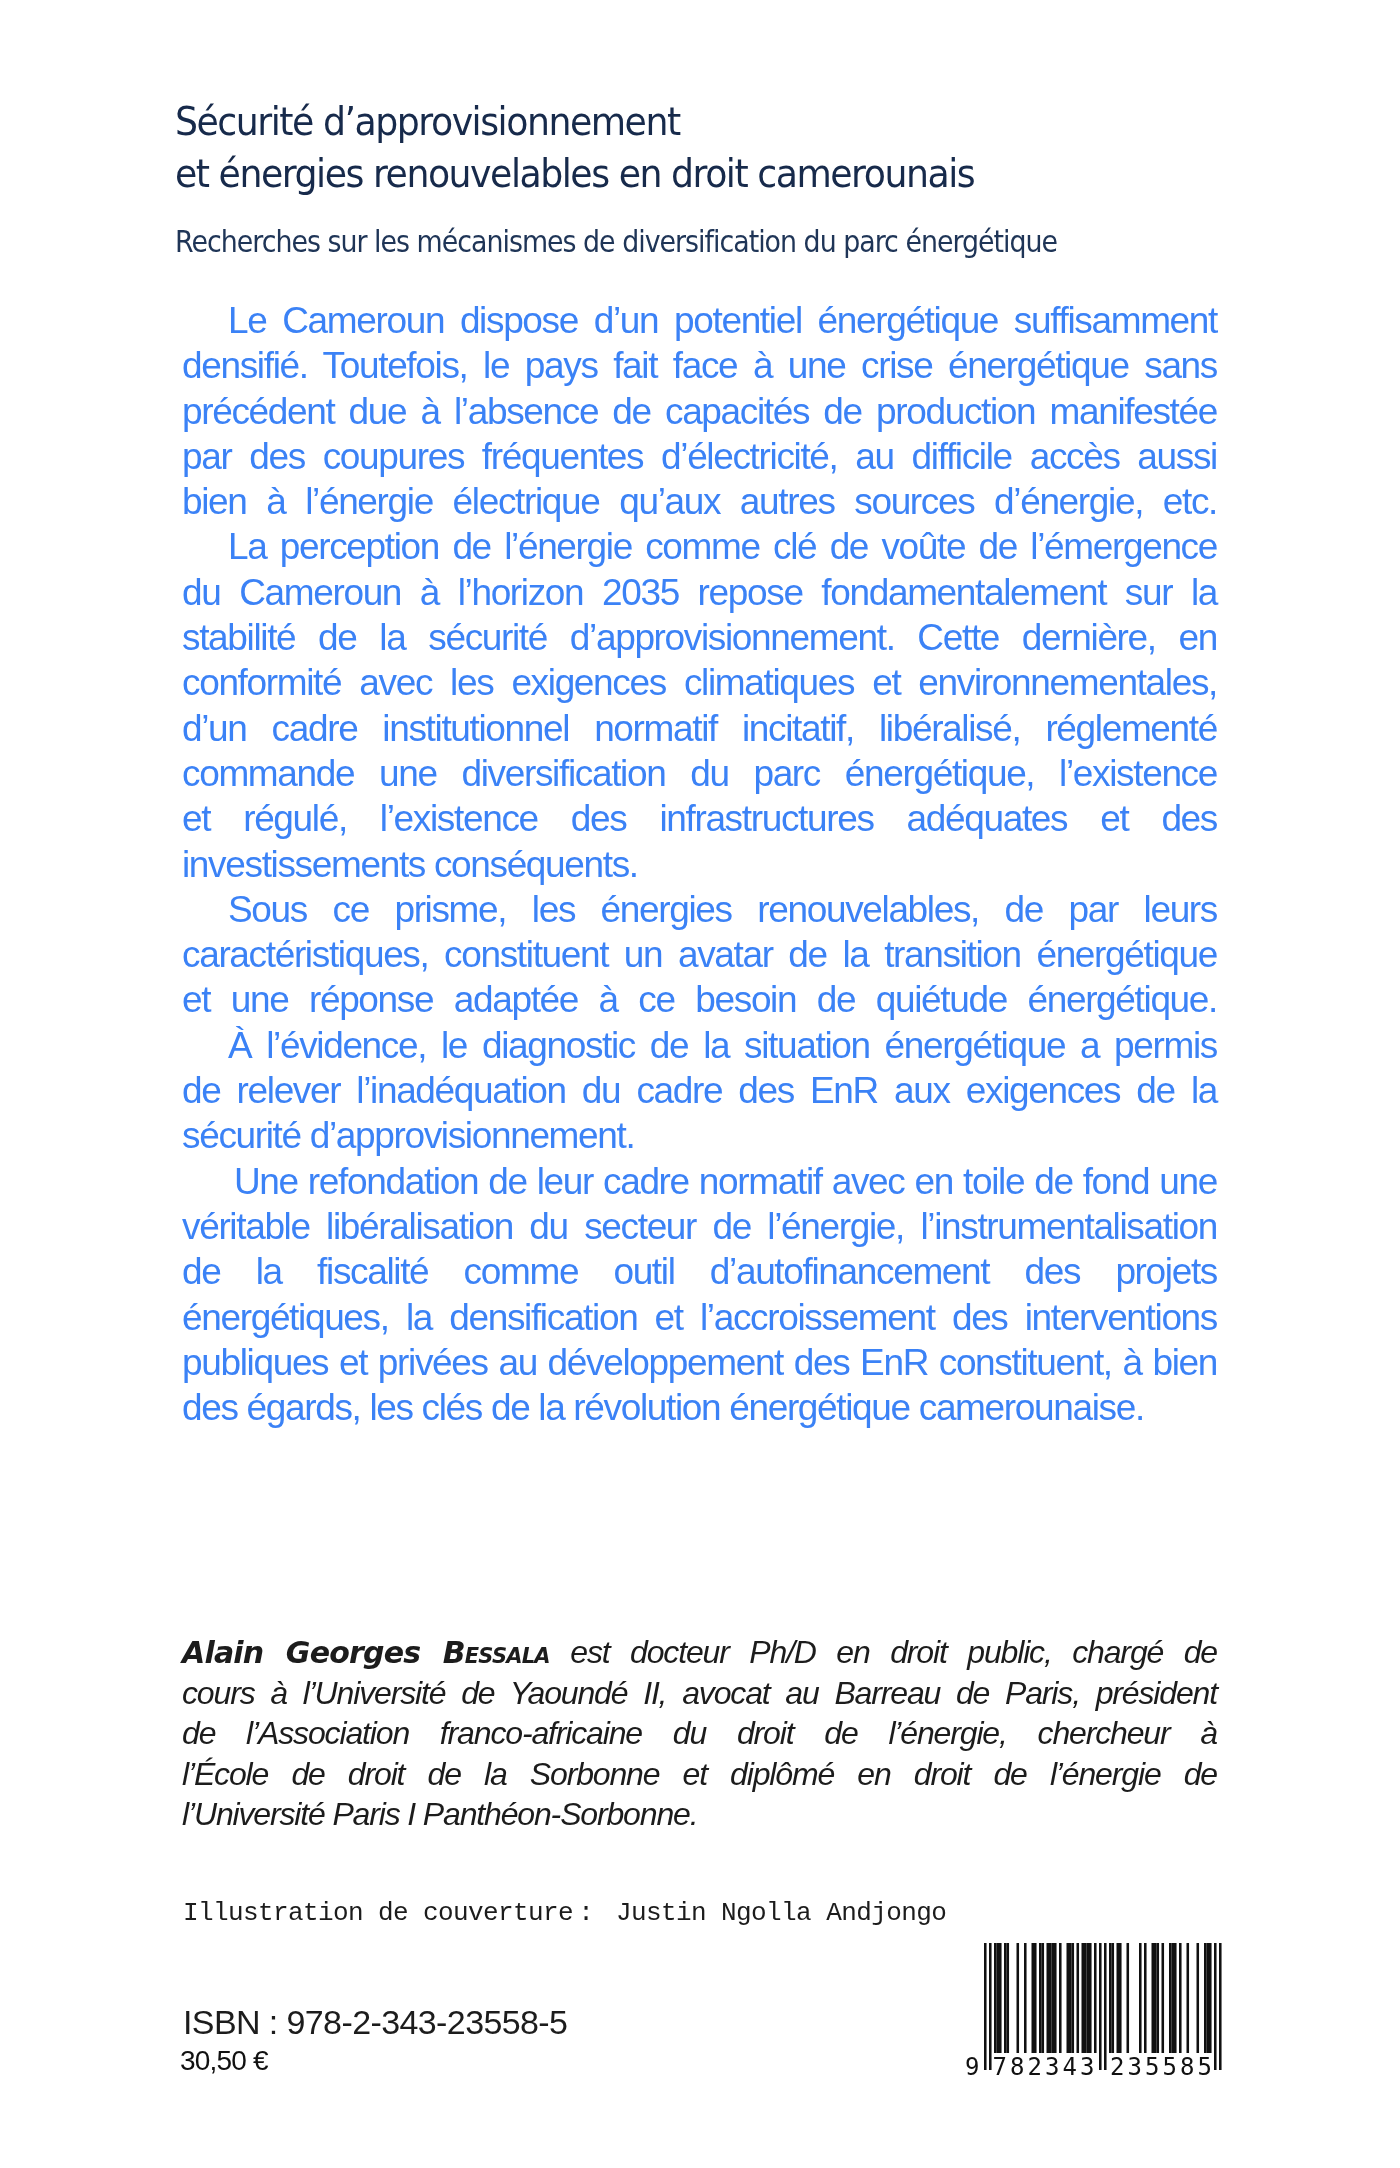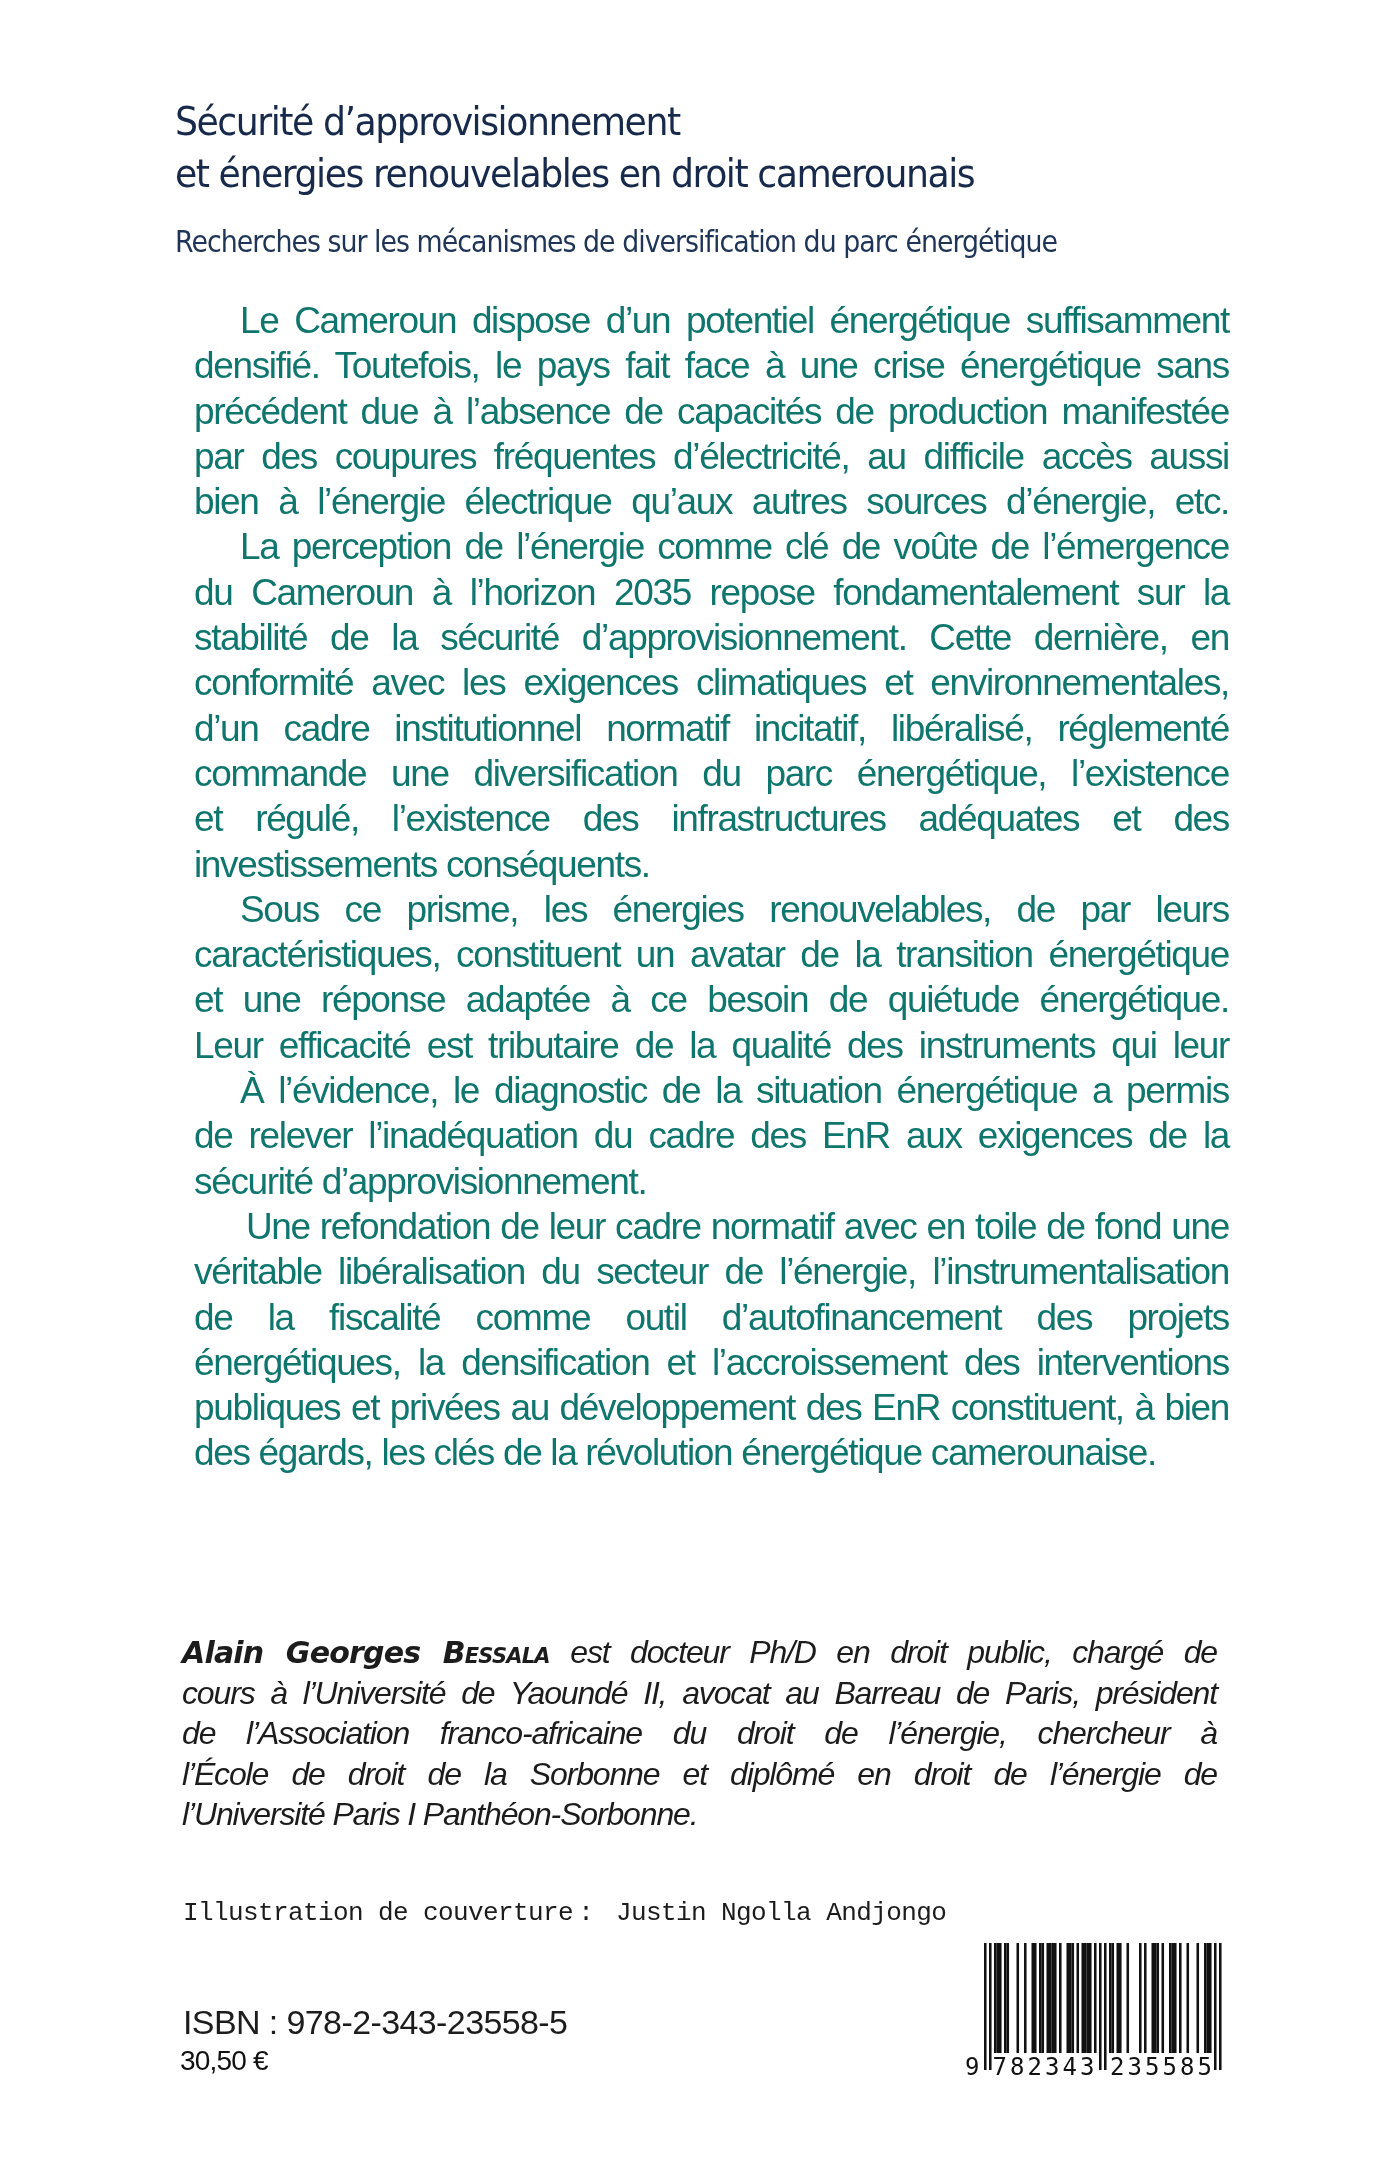--- a/index.html
+++ b/index.html
@@ -21,22 +21,21 @@
     color: #1f3557;
     font-size: 29.5px; line-height: 40px;
     letter-spacing: -1.1px;
     transform: scaleX(0.91); transform-origin: left top;
     white-space: nowrap; margin: 0; font-weight: normal;
   }
 
   .body-text {
     position: absolute; left: 182px; top: 298px; width: 1035px;
     font-family: "Liberation Sans", sans-serif;
-    color: #0f766e;
-    margin-left: 12px;
+    color: #3b82f6;
   }
   .line {
     display: block; height: 45.3px; line-height: 45.3px;
     font-size: 37px; letter-spacing: -1.35px; word-spacing: 0px;
     text-align: justify; text-align-last: justify;
     white-space: nowrap; overflow: visible;
   }
   .line.last { text-align-last: left; }
   .line.indent { padding-left: 46px; }
 
@@ -106,21 +105,20 @@
       <span class="line">d’un cadre institutionnel normatif incitatif, libéralisé, réglementé</span>
       <span class="line">commande une diversification du parc énergétique, l’existence</span>
       <span class="line">et régulé, l’existence des infrastructures adéquates et des</span>
       <span class="line last">investissements conséquents.</span>
     </div>
 
     <div>
       <span class="line indent">Sous ce prisme, les énergies renouvelables, de par leurs</span>
       <span class="line">caractéristiques, constituent un avatar de la transition énergétique</span>
       <span class="line">et une réponse adaptée à ce besoin de quiétude énergétique.</span>
-      <span class="line">Leur efficacité est tributaire de la qualité des instruments qui leur</span>
     </div>
 
     <div>
       <span class="line indent">À l’évidence, le diagnostic de la situation énergétique a permis</span>
       <span class="line">de relever l’inadéquation du cadre des EnR aux exigences de la</span>
       <span class="line last">sécurité d’approvisionnement.</span>
     </div>
 
     <div>
       <span class="line indent" style="padding-left:52px">Une refondation de leur cadre normatif avec en toile de fond une</span>

